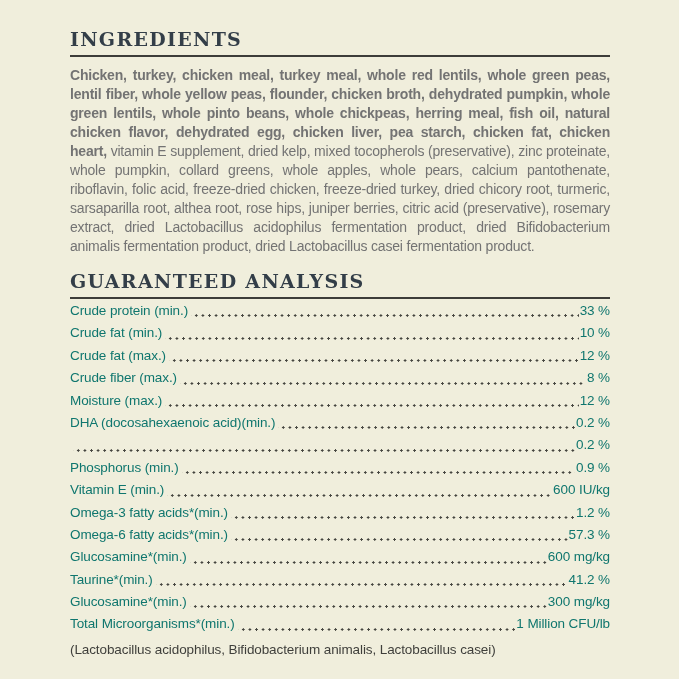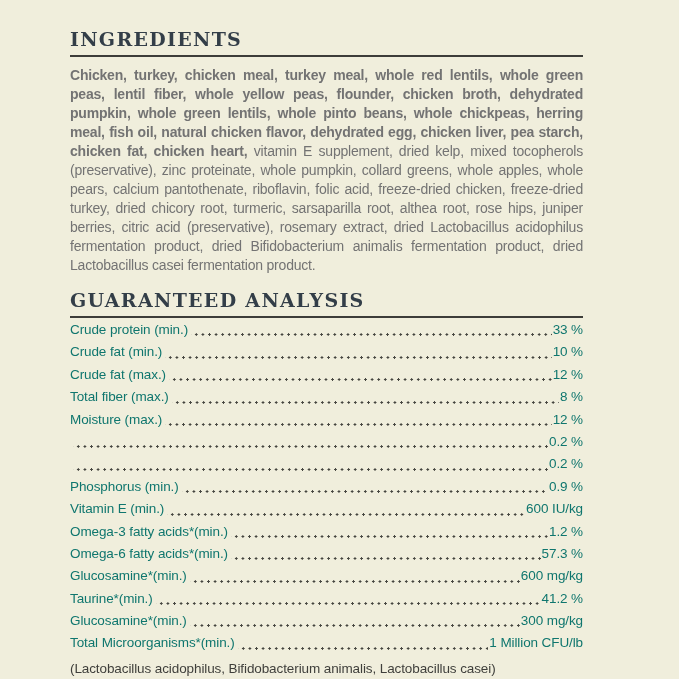--- a/index.html
+++ b/index.html
@@ -9,21 +9,21 @@
   body {
     width: 679px;
     height: 679px;
     background: #f0eedc;
     overflow: hidden;
   }
   .label {
     box-sizing: border-box;
     width: 679px;
     height: 679px;
-    padding: 27px 96px 0 70px;
+    padding: 27px 69px 0 70px;
   }
   .section-heading {
     margin: 0;
     font-family: "DejaVu Serif", "Liberation Serif", serif;
     font-weight: bold;
     font-size: 19px;
     line-height: 24px;
     letter-spacing: 1.3px;
     color: #333e48;
   }
@@ -103,30 +103,31 @@
         <span class="lbl">Crude fat (min.)</span>
         <span class="dots"></span>
         <span class="val">10 %</span>
       </div>
       <div class="row">
         <span class="lbl">Crude fat (max.)</span>
         <span class="dots"></span>
         <span class="val">12 %</span>
       </div>
       <div class="row">
-        <span class="lbl">Total fiber (max.)</span>
+        <span class="lbl">Crude fiber (max.)</span>
         <span class="dots"></span>
         <span class="val">8 %</span>
       </div>
       <div class="row">
         <span class="lbl">Moisture (max.)</span>
         <span class="dots"></span>
         <span class="val">12 %</span>
       </div>
       <div class="row">
+        <span class="lbl">DHA (docosahexaenoic acid)(min.)</span>
         <span class="dots"></span>
         <span class="val">0.2 %</span>
       </div>
       <div class="row">
         <span class="dots"></span>
         <span class="val">0.2 %</span>
       </div>
       <div class="row">
         <span class="lbl">Phosphorus (min.)</span>
         <span class="dots"></span>

